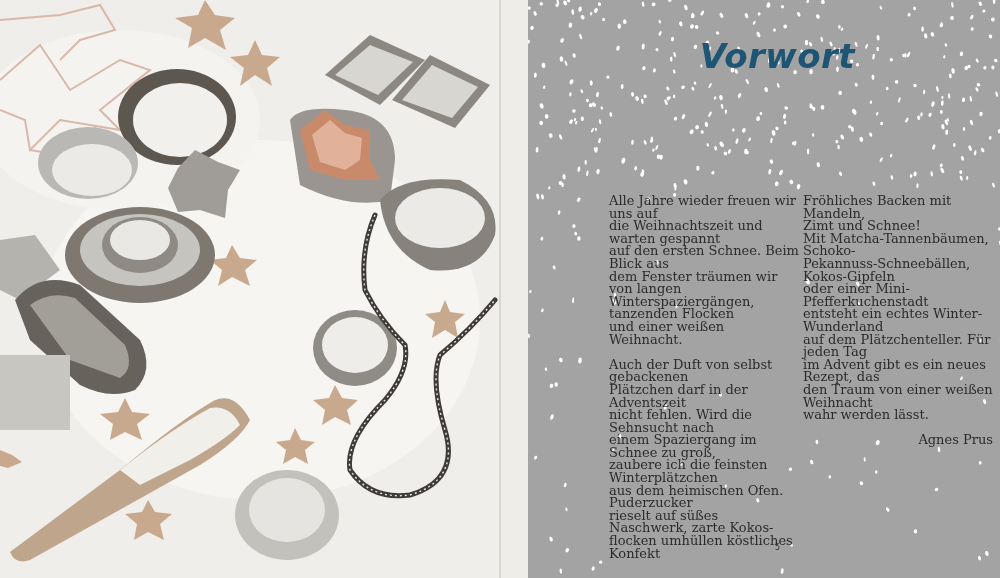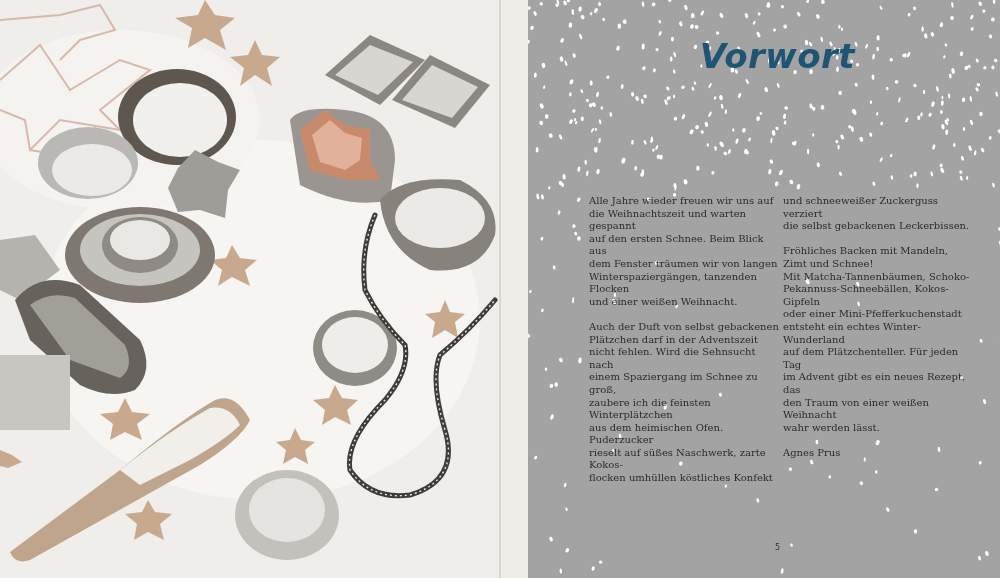--- a/index.html
+++ b/index.html
@@ -16,25 +16,25 @@
     .photo-page svg { position:absolute; left:0; top:0; }
     .gutter { position:absolute; left:499px; top:0; width:2px; height:578px; background:#d9d7d1; }
 
     
     .text-page { position:absolute; left:528px; top:0; width:499px; height:578px; background:#a3a3a3; overflow:hidden; }
     .dots { position:absolute; inset:0; }
     .title { position:absolute; left:0; width:499px; top:36px; text-align:center;
       font-family:"DejaVu Sans", sans-serif; font-weight:bold; font-style:italic;
       font-size:34px; color:#1e5474; letter-spacing:0.5px; }
     .col { position:absolute; top:195px; width:190px; font-family:"DejaVu Serif", serif;
-      font-size:10px; line-height:12.6px; color:#2b2b2b; }
+      font-size:13px; line-height:12.6px; color:#2b2b2b;margin-left:20px; }
     .col p { margin:0 0 12.6px 0; white-space:pre-line; }
     .col-left { left:61px; }
     .col-right { left:255px; }
-    .signature { text-align:left; margin-right:-7px; }
+    .signature { text-align:right; margin-right:-7px; }
     .page-number { position:absolute; top:543px; left:0; width:499px; text-align:center;
       font-family:"DejaVu Sans", sans-serif; font-size:8px; color:#333; }
   </style>
 </head>
 <body>
 
 <div class="spread">
 
   <div class="photo-page">
     <svg width="500" height="578" viewBox="0 0 500 578">
@@ -543,22 +543,20 @@
 Plätzchen darf in der Adventszeit
 nicht fehlen. Wird die Sehnsucht nach
 einem Spaziergang im Schnee zu groß,
 zaubere ich die feinsten Winterplätzchen
 aus dem heimischen Ofen. Puderzucker
 rieselt auf süßes Naschwerk, zarte Kokos-
 flocken umhüllen köstliches Konfekt</p>
     </div>
 
     <div class="col col-right">
-      <p>und schneeweißer Zuckerguss verziert
-die selbst gebackenen Leckerbissen.</p>
       <p style="margin-bottom:0">Fröhliches Backen mit Mandeln,
 Zimt und Schnee!</p>
       <p>Mit Matcha-Tannenbäumen, Schoko-
 Pekannuss-Schneebällen, Kokos-Gipfeln
 oder einer Mini-Pfefferkuchenstadt
 entsteht ein echtes Winter-Wunderland
 auf dem Plätzchenteller. Für jeden Tag
 im Advent gibt es ein neues Rezept, das
 den Traum von einer weißen Weihnacht
 wahr werden lässt.</p>

